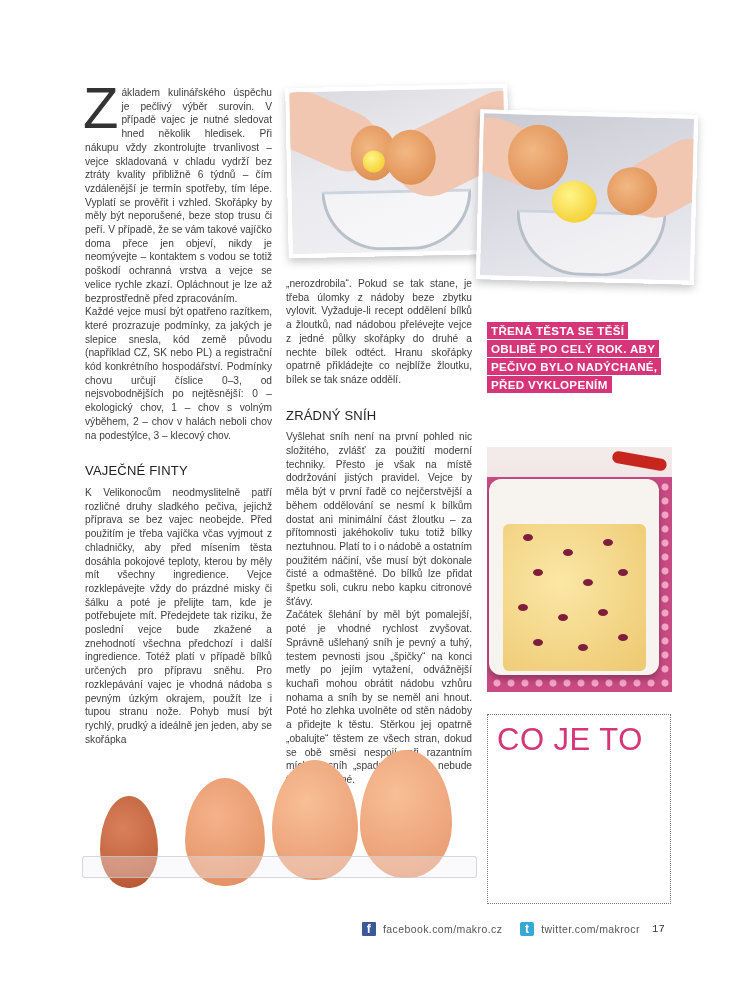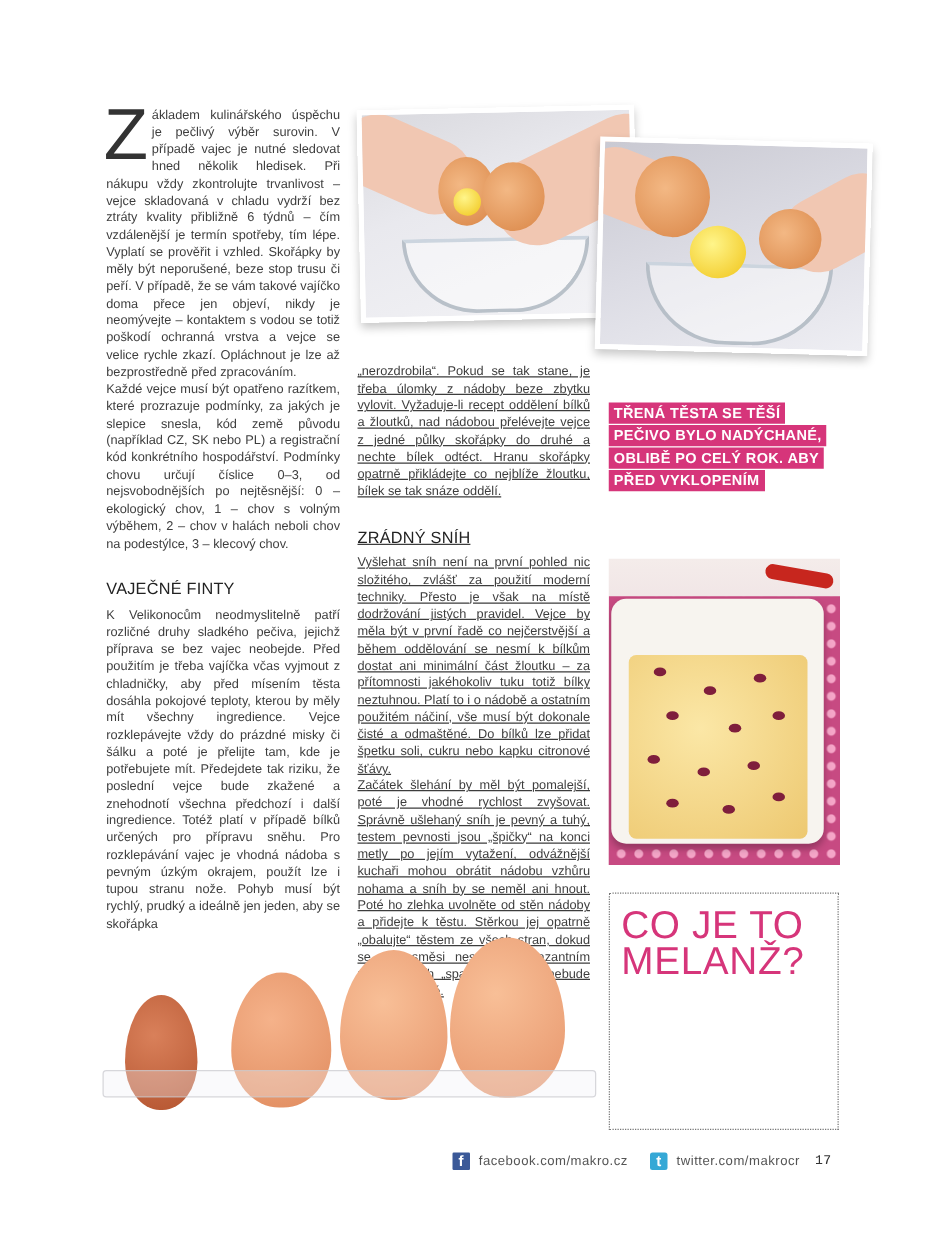--- a/index.html
+++ b/index.html
@@ -2,21 +2,21 @@
 <html><head>
 <meta charset="utf-8">
 <style>
   * { box-sizing: border-box; margin: 0; padding: 0; }
   html, body { width: 740px; height: 1002px; background: #ffffff; overflow: hidden; }
   body { position: relative; font-family: "Liberation Sans", sans-serif; color: #3a3a3a; }
 
   .col { position: absolute; font-size: 10.2px; line-height: 13.7px; text-align: justify; color: #3d3d3d; }
   .col p { margin: 0; hyphens: auto; }
   #col1 { left: 85px; top: 86px; width: 187px; }
-  #col2 { left: 286px; top: 291px; width: 186px; text-decoration: underline; }
+  #col2 { left: 286px; top: 277px; width: 186px; }
 
   .dropcap { float: left; font-size: 58px; line-height: 44px; font-weight: 300; color: #333; margin: 0 3px -2px -2px; font-family: "Liberation Sans", sans-serif; }
 
   .section-h { font-size: 13px; font-weight: normal; color: #222; letter-spacing: 0.2px; margin: 22px 0 8px 0; text-align: left; }
 
   
   .photo { position: absolute; box-shadow: 0 4px 8px rgba(0,0,0,0.22); border: 4px solid #fff; overflow: hidden; }
   #photo1 { left: 287px; top: 86px; width: 222px; height: 170px; transform: rotate(-1.2deg);
     background: linear-gradient(160deg, #d9d9de 0%, #e9e9ee 40%, #f3f3f6 100%); }
   #photo2 { left: 478px; top: 112px; width: 218px; height: 170px; transform: rotate(1.5deg);
@@ -87,22 +87,22 @@
 
 <div id="col2" class="col">
   <p>„nerozdrobila“. Pokud se tak stane, je třeba úlomky z nádoby beze zbytku vylovit. Vyžaduje-li recept oddělení bílků a žloutků, nad nádobou přelévejte vejce z jedné půlky skořápky do druhé a nechte bílek odtéct. Hranu skořápky opatrně přikládejte co nejblíže žloutku, bílek se tak snáze oddělí.</p>
   <h2 class="section-h">ZRÁDNÝ SNÍH</h2>
   <p>Vyšlehat sníh není na první pohled nic složitého, zvlášť za použití moderní techniky. Přesto je však na místě dodržování jistých pravidel. Vejce by měla být v první řadě co nejčerstvější a během oddělování se nesmí k bílkům dostat ani minimální část žloutku – za přítomnosti jakéhokoliv tuku totiž bílky neztuhnou. Platí to i o nádobě a ostatním použitém náčiní, vše musí být dokonale čisté a odmaštěné. Do bílků lze přidat špetku soli, cukru nebo kapku citronové šťávy.</p>
   <p>Začátek šlehání by měl být pomalejší, poté je vhodné rychlost zvyšovat. Správně ušlehaný sníh je pevný a tuhý, testem pevnosti jsou „špičky“ na konci metly po jejím vytažení, odvážnější kuchaři mohou obrátit nádobu vzhůru nohama a sníh by se neměl ani hnout. Poté ho zlehka uvolněte od stěn nádoby a přidejte k těstu. Stěrkou jej opatrně „obalujte“ těstem ze všech stran, dokud se obě směsi nespojí, při razantním míchání sníh „spadne“ a těsto nebude tak nadýchané.</p>
 </div>
 
 <div id="quote">
   <div><span class="ql">TŘENÁ TĚSTA SE TĚŠÍ</span></div>
+  <div><span class="ql">OBLIBĚ PO CELÝ ROK. ABY</span></div>
   <div><span class="ql">PEČIVO BYLO NADÝCHANÉ,</span></div>
-  <div><span class="ql">OBLIBĚ PO CELÝ ROK. ABY</span></div>
   <div><span class="ql">PŘED VYKLOPENÍM</span></div>
 </div>
 
 <div id="photo3">
   <div class="tablecloth"></div>
   <div class="spoon"></div>
   <div class="dish">
     <div class="cake">
       <div class="berry" style="left:20px; top:10px;"></div>
       <div class="berry" style="left:60px; top:25px;"></div>
@@ -116,21 +116,20 @@
       <div class="berry" style="left:30px; top:115px;"></div>
       <div class="berry" style="left:75px; top:120px;"></div>
       <div class="berry" style="left:115px; top:110px;"></div>
     </div>
   </div>
 </div>
 
 <div id="melanz">
   <div class="title">
     <div>CO JE TO</div>
-    <div>MELANŽ?</div>
   </div>
 </div>
 
 <div id="eggs">
   <div class="egg" style="left:18px; top:58px; width:58px; height:92px; background: radial-gradient(circle at 40% 35%, #d9805a, #b4542f);"></div>
   <div class="egg" style="left:103px; top:40px; width:80px; height:108px; background: radial-gradient(circle at 40% 35%, #f5b28a, #e08b5e);"></div>
   <div class="egg" style="left:190px; top:22px; width:86px; height:120px; background: radial-gradient(circle at 40% 35%, #f8bf97, #e6946a);"></div>
   <div class="egg" style="left:278px; top:12px; width:92px; height:128px; background: radial-gradient(circle at 40% 35%, #f8bf97, #e6946a);"></div>
   <div class="rack"></div>
 </div>

